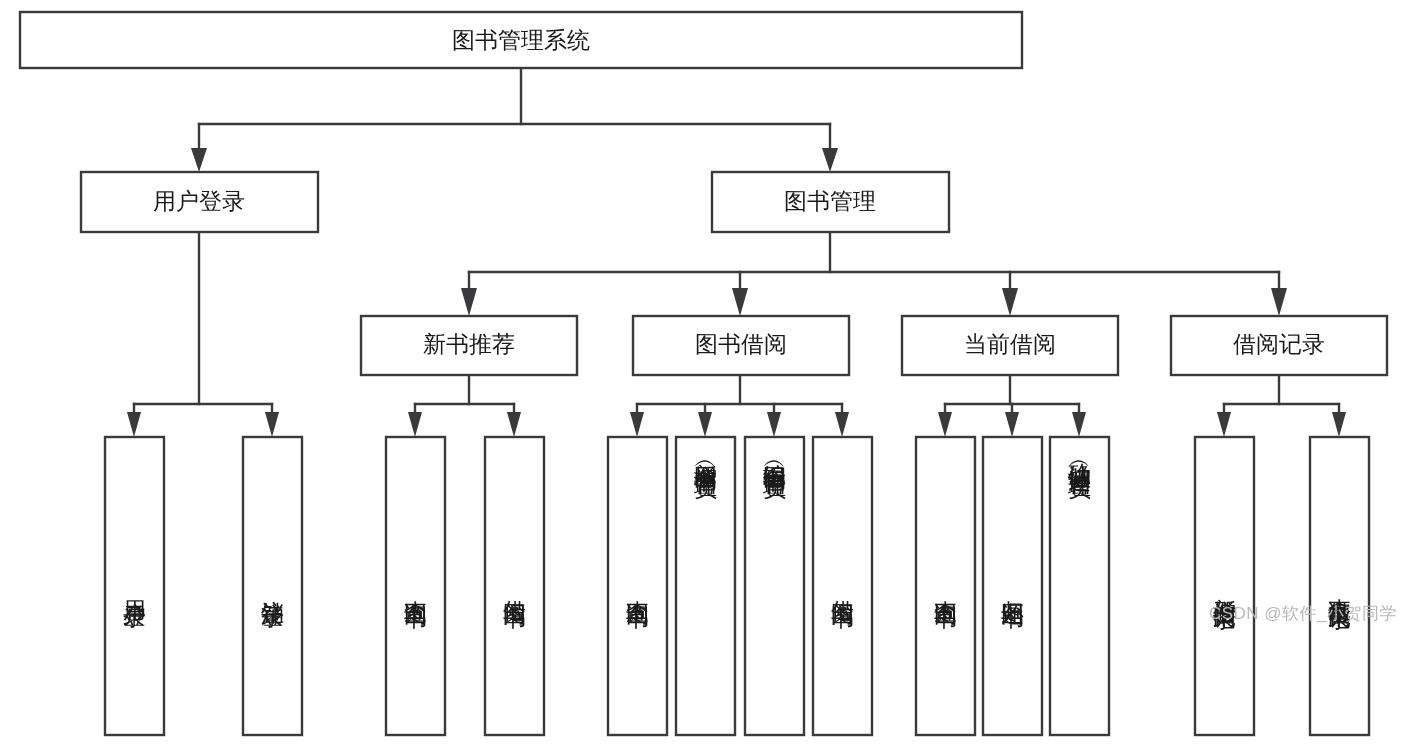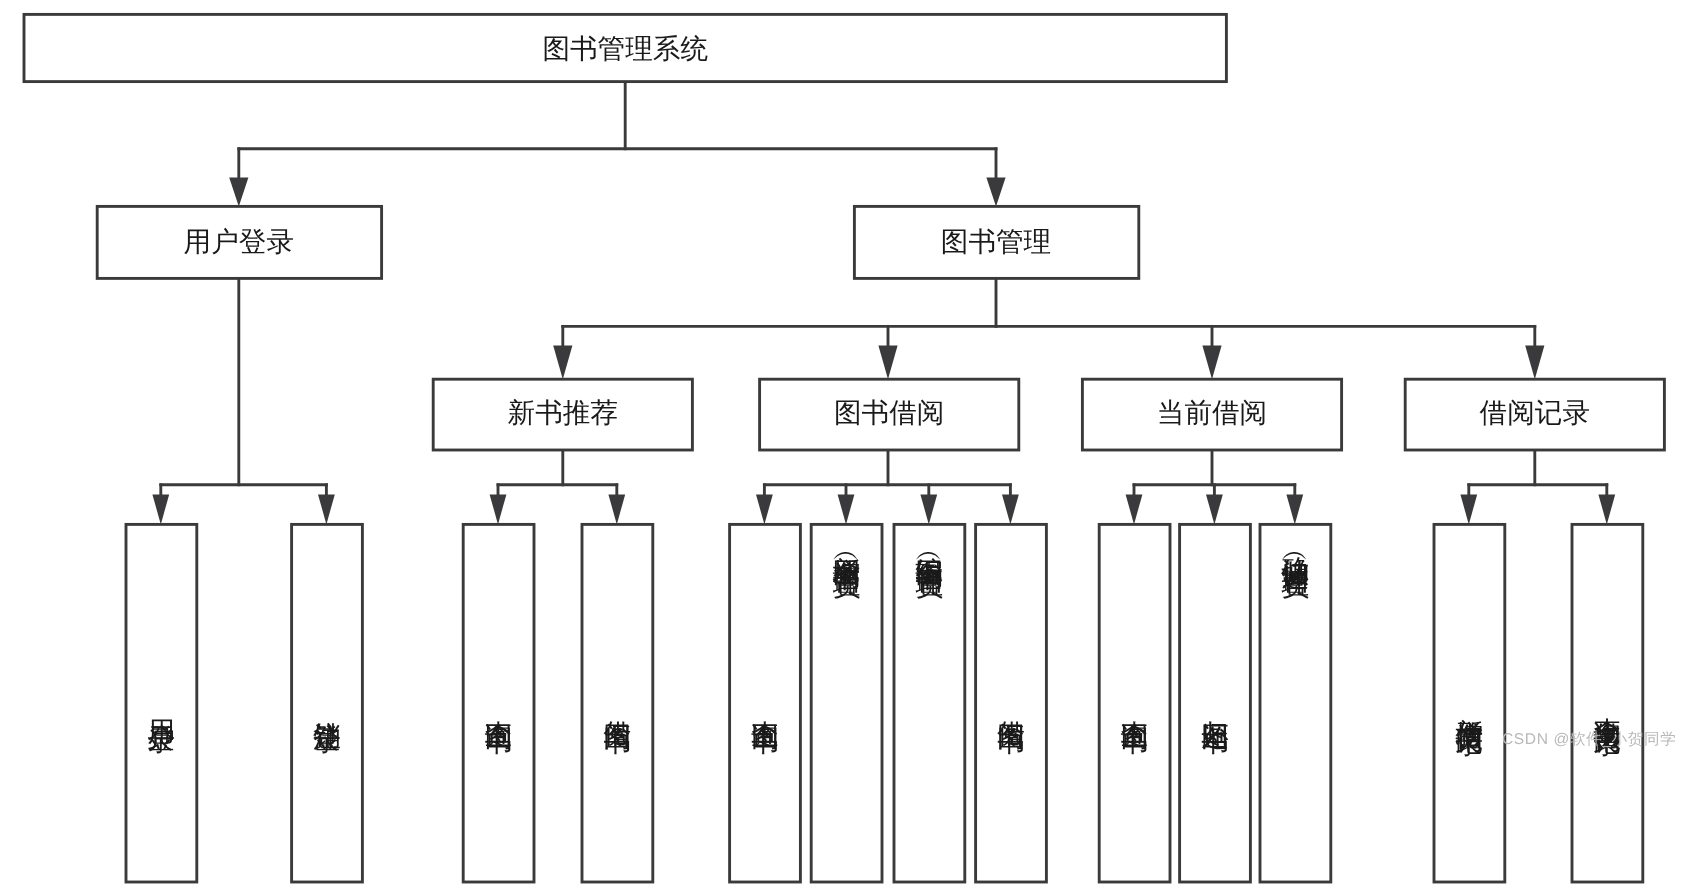--- a/index.html
+++ b/index.html
@@ -67,21 +67,21 @@
     pointer-events: none;
   }
   .vlabel-wrap.centered {
     align-items: center;
   }
   .watermark {
     position: absolute;
     right: 8px;
     bottom: 4px;
     font-family: "Liberation Sans", "DejaVu Sans", sans-serif;
-    font-size: 13px;
+    font-size: 17px;
     color: #b9b9bb;
     letter-spacing: 0.5px;
     white-space: nowrap;
   }
 </style>
 </head>
 <body>
 
 <div id="diagram-root">
 

